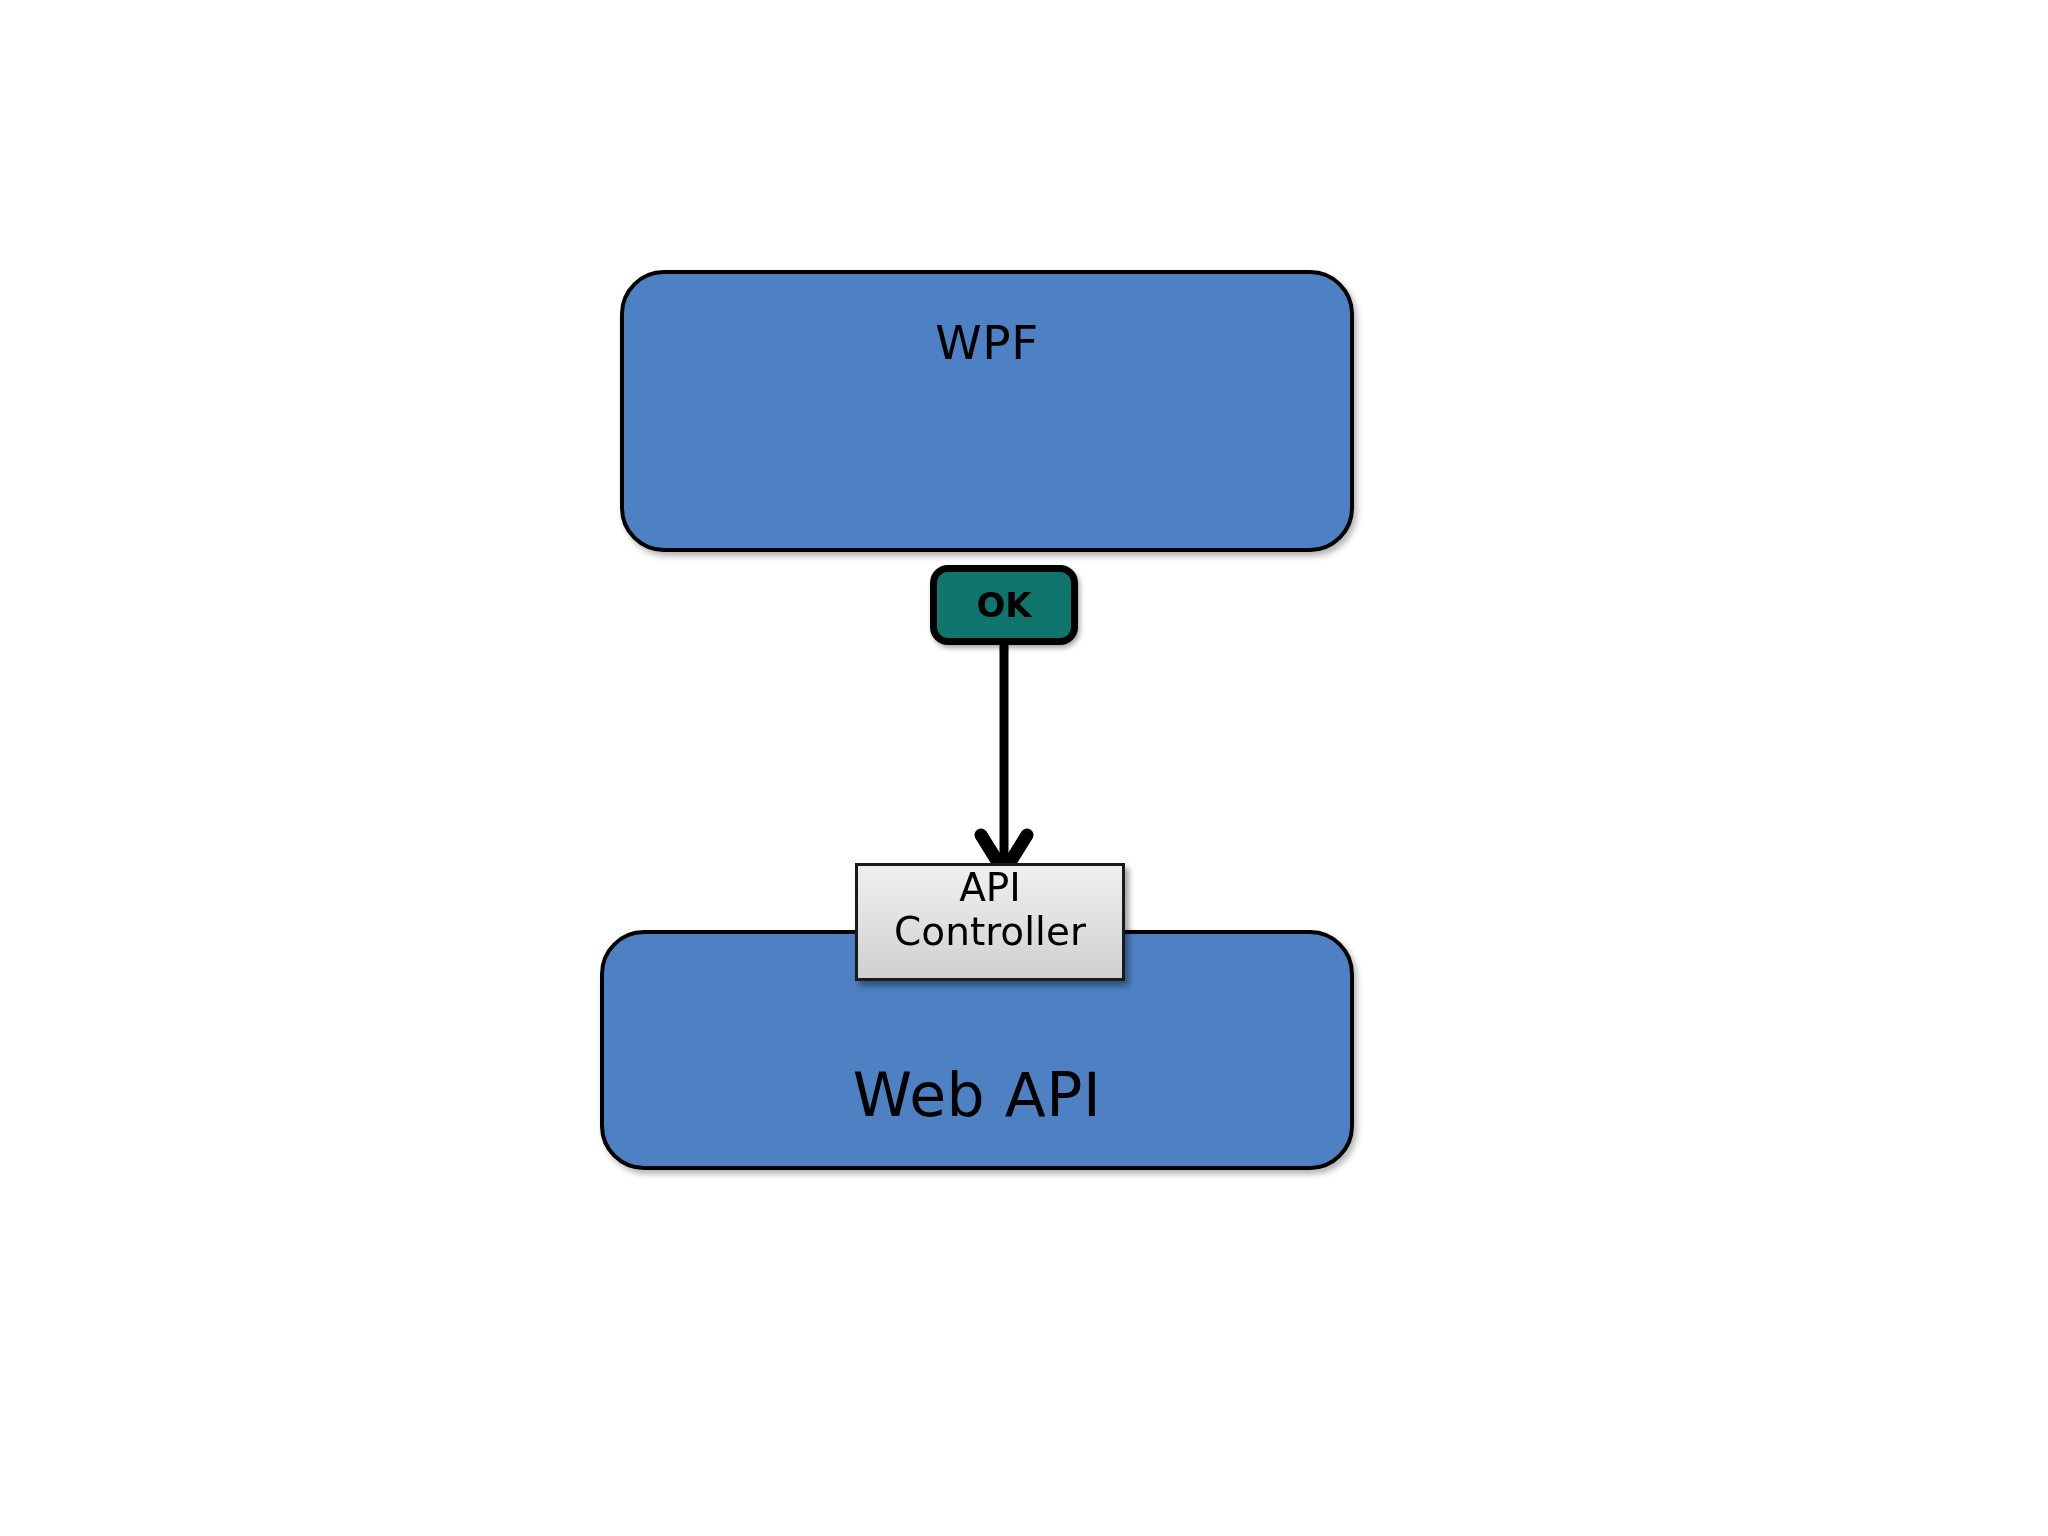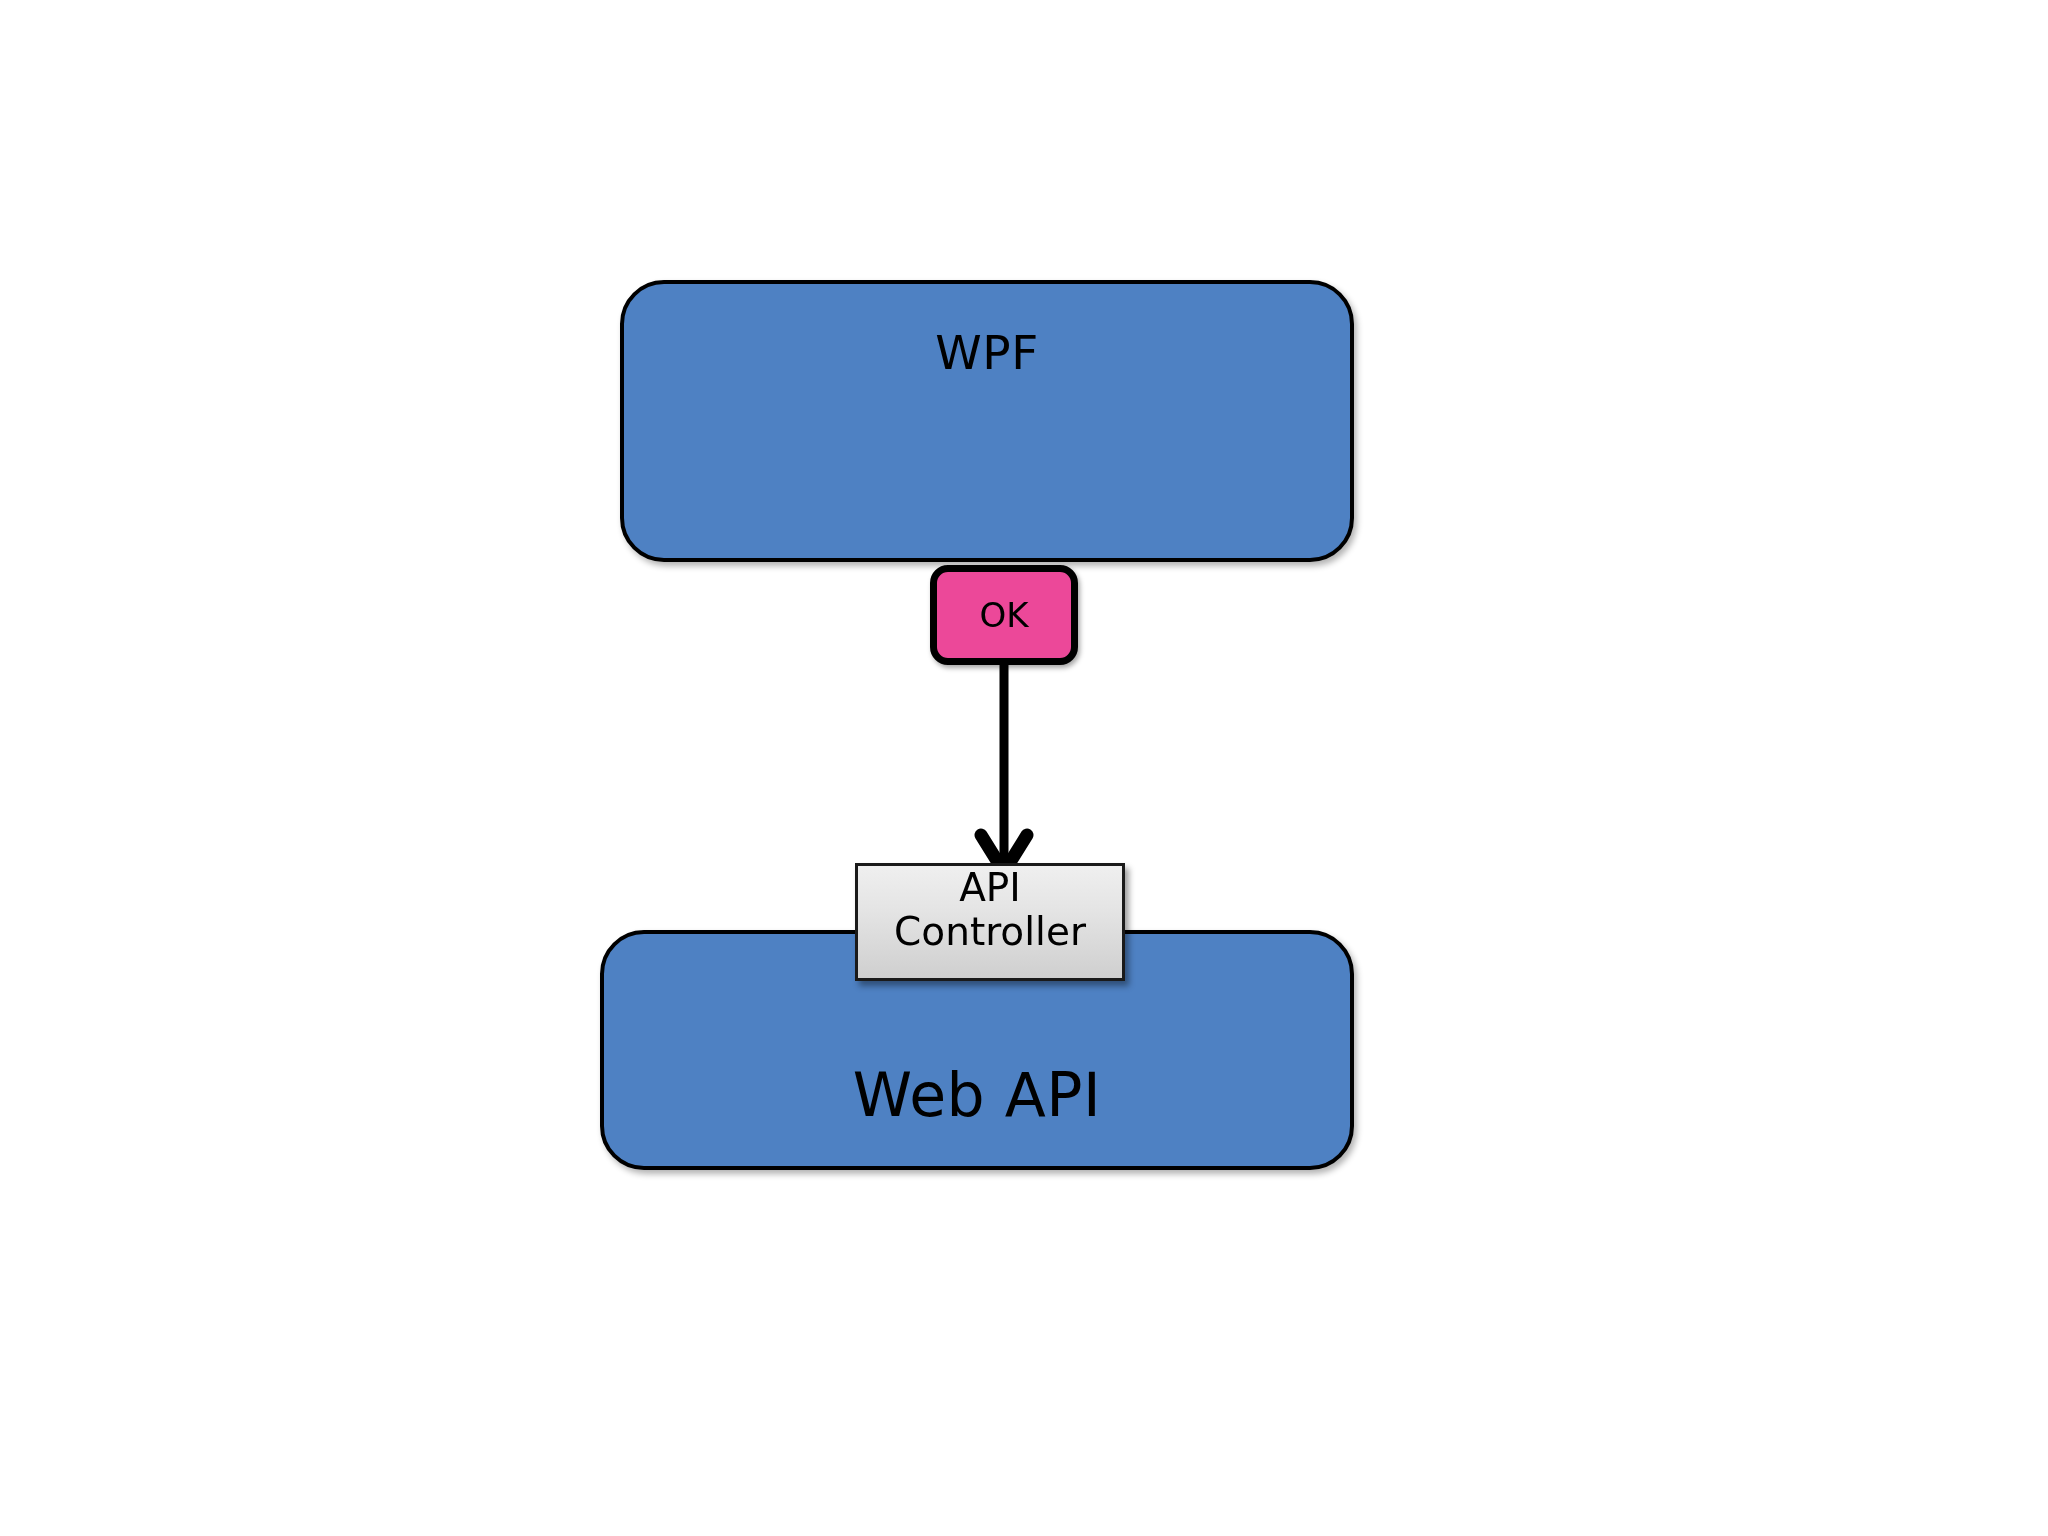--- a/index.html
+++ b/index.html
@@ -26,21 +26,21 @@
     position: absolute;
     background: #4e81c3;
     border: 4px solid #000000;
     border-radius: 44px;
     box-sizing: border-box;
     box-shadow: 3px 4px 6px rgba(0,0,0,0.30);
   }
 
   #wpf-client-box {
     left: 620px;
-    top: 280px;
+    top: 270px;
     width: 734px;
     height: 282px;
     z-index: 2;
     padding-left: 44px;
   }
 
   #web-api-box {
     left: 600px;
     top: 930px;
     width: 754px;
@@ -80,30 +80,31 @@
     font-size: 60px;
     font-weight: 400;
   }
 
   
   #ok-button {
     position: absolute;
     left: 930px;
     top: 565px;
     width: 148px;
-    height: 100px;
-    background: #ec4899;
+    height: 80px;
+    background: #0f766e;
     border: 7px solid #000000;
     border-radius: 18px;
     box-sizing: border-box;
     display: flex;
     align-items: center;
     justify-content: center;
     z-index: 5;
     box-shadow: 2px 3px 5px rgba(0,0,0,0.35);
+    font-weight: bold;
   }
 
   #ok-button-label {
     font-family: "DejaVu Sans", sans-serif;
     font-size: 34px;
     color: #000000;
     line-height: 1;
     user-select: none;
   }
 

